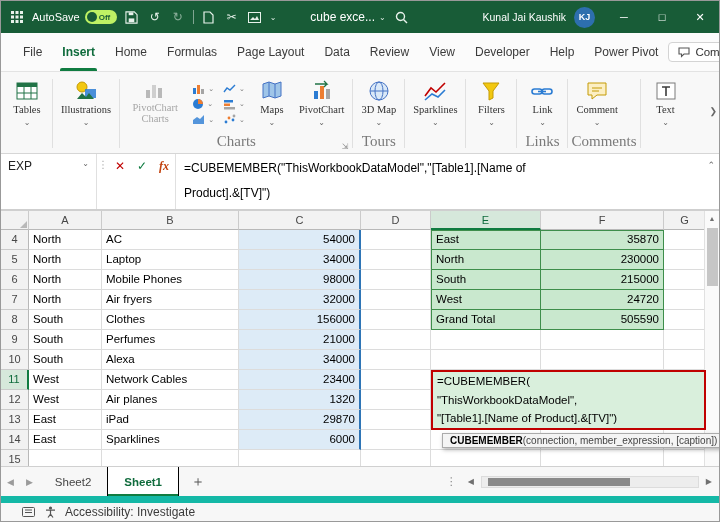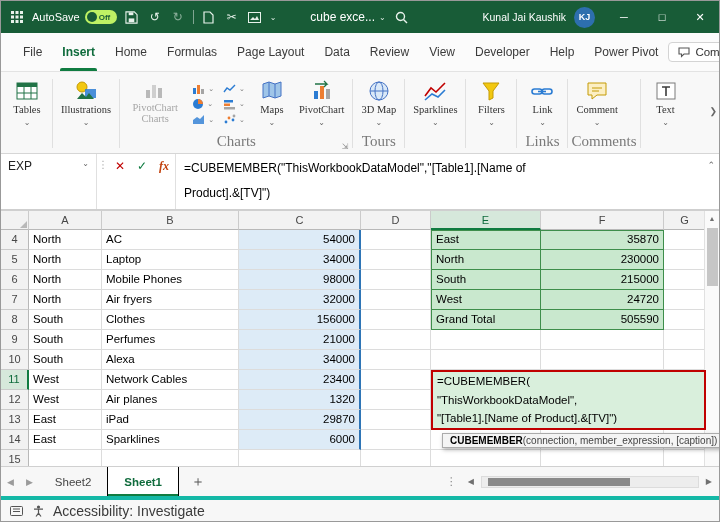--- a/index.html
+++ b/index.html
@@ -93,21 +93,21 @@
 .stab { padding:0 16px; height:100%; display:flex; align-items:center; border-right:1px solid #000000; }
 .stab.active { background:#fff; color:#0F6B3C; font-weight:bold; box-shadow:inset 0 -2px 0 #107C41; }
 .addsheet { padding:0 12px; font-size:14px; color:#555; }
 .hzone { margin-left:auto; display:flex; align-items:center; gap:4px; padding-right:4px; }
 .hdots { color:#888; font-size:11px; padding:0 4px; }
 .harrow { color:#707070; font-size:8px; padding:0 3px; }
 .htrack { width:218px; height:12px; background:#EDEDED; border:1px solid #DCDCDC; position:relative; }
 .hthumb { position:absolute; left:6px; top:1px; width:142px; height:8px; background:#8A8A8A; }
 
 
-.statusbar { flex:0 0 25px; background:#F7F7F7; border-top:4px solid #14b8a6; display:flex; align-items:center; gap:8px; padding:0 8px; font-size:14px; color:#3B3B3B; }
+.statusbar { flex:0 0 25px; background:#F7F7F7; border-top:7px solid #14b8a6; display:flex; align-items:center; gap:8px; padding:0 20px; font-size:12px; color:#3B3B3B; }
 .sicon { display:inline-flex; width:14px; height:14px; align-items:center; justify-content:center; }
 svg { display:block; }
 </style>
 </head>
 <body>
 
 <div class="app">
 
   <div class="titlebar">
     <div class="tb-left">

